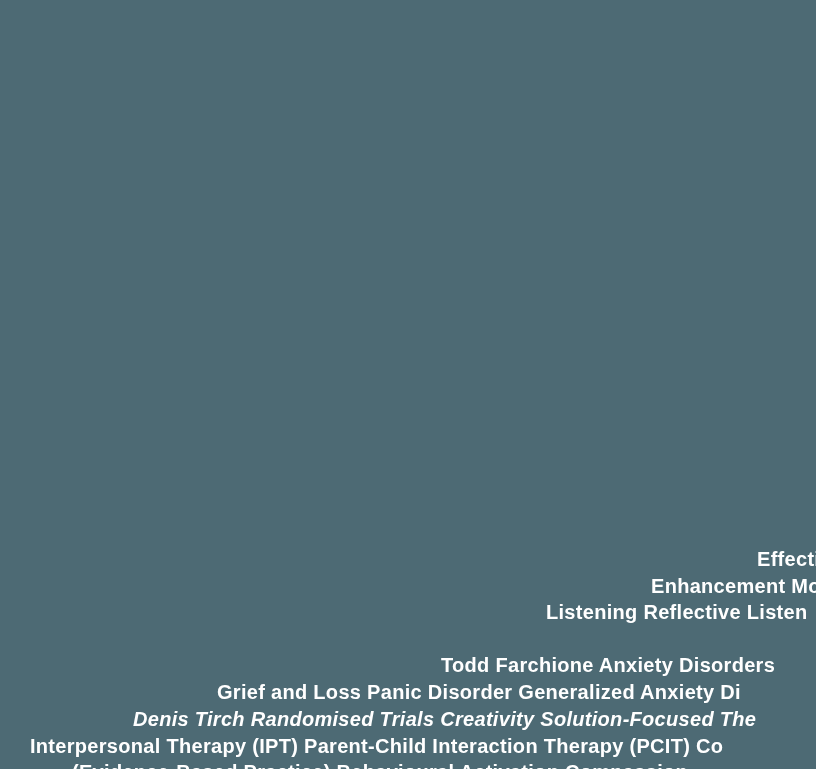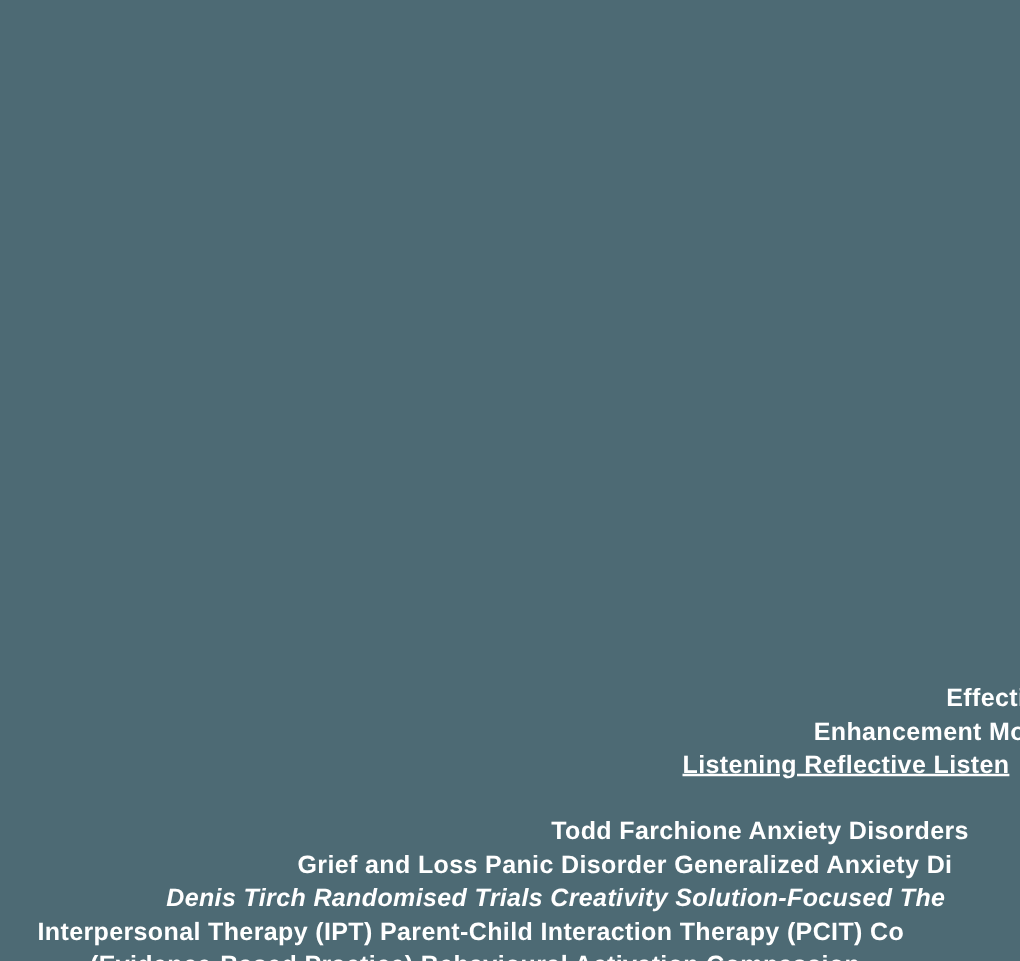--- a/index.html
+++ b/index.html
@@ -25,25 +25,25 @@
   }
 </style>
 </head>
 <body>
 
 <div class="screen" style="background: rgb(77, 106, 116); color: rgb(255, 255, 255);">
   <div class="cloud-line" style="left:757px; top:549px;">Effectiv</div>
 
   <div class="cloud-line" style="left:651px; top:576px;">Enhancement Mo</div>
 
-  <div class="cloud-line" style="left:546px; top:602px;text-decoration:underline;">Listening Reflective Listen</div>
+  <div class="cloud-line" style="left:546px; top:602px;">Listening Reflective Listen</div>
 
   <div class="cloud-line" style="left:441px; top:655px;">Todd Farchione Anxiety Disorders</div>
 
 
-  <div class="cloud-line" style="left:238px; top:682px;">Grief and Loss Panic Disorder Generalized Anxiety Di</div>
+  <div class="cloud-line" style="left:217px; top:682px;">Grief and Loss Panic Disorder Generalized Anxiety Di</div>
 
   <div class="cloud-line" style="left:133px; top:709px;font-style:italic;">Denis Tirch Randomised Trials Creativity Solution-Focused The</div>
 
   <div class="cloud-line" style="left:30px; top:736px;">Interpersonal Therapy (IPT) Parent-Child Interaction Therapy (PCIT) Co</div>
 
   <div class="cloud-line" style="left:72px; top:762px;">(Evidence-Based Practice) Behavioural Activation Compassion</div>
 </div>
 
 </body></html>

